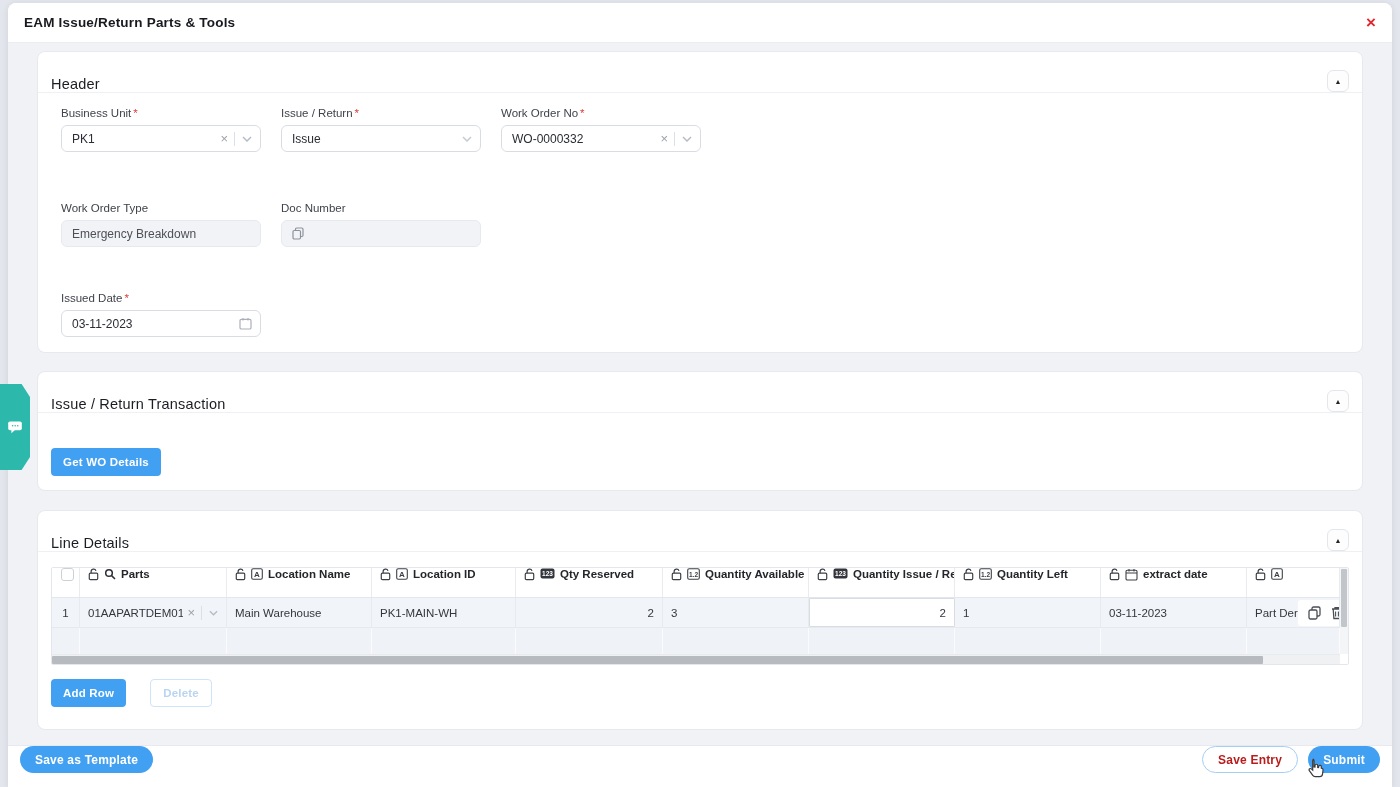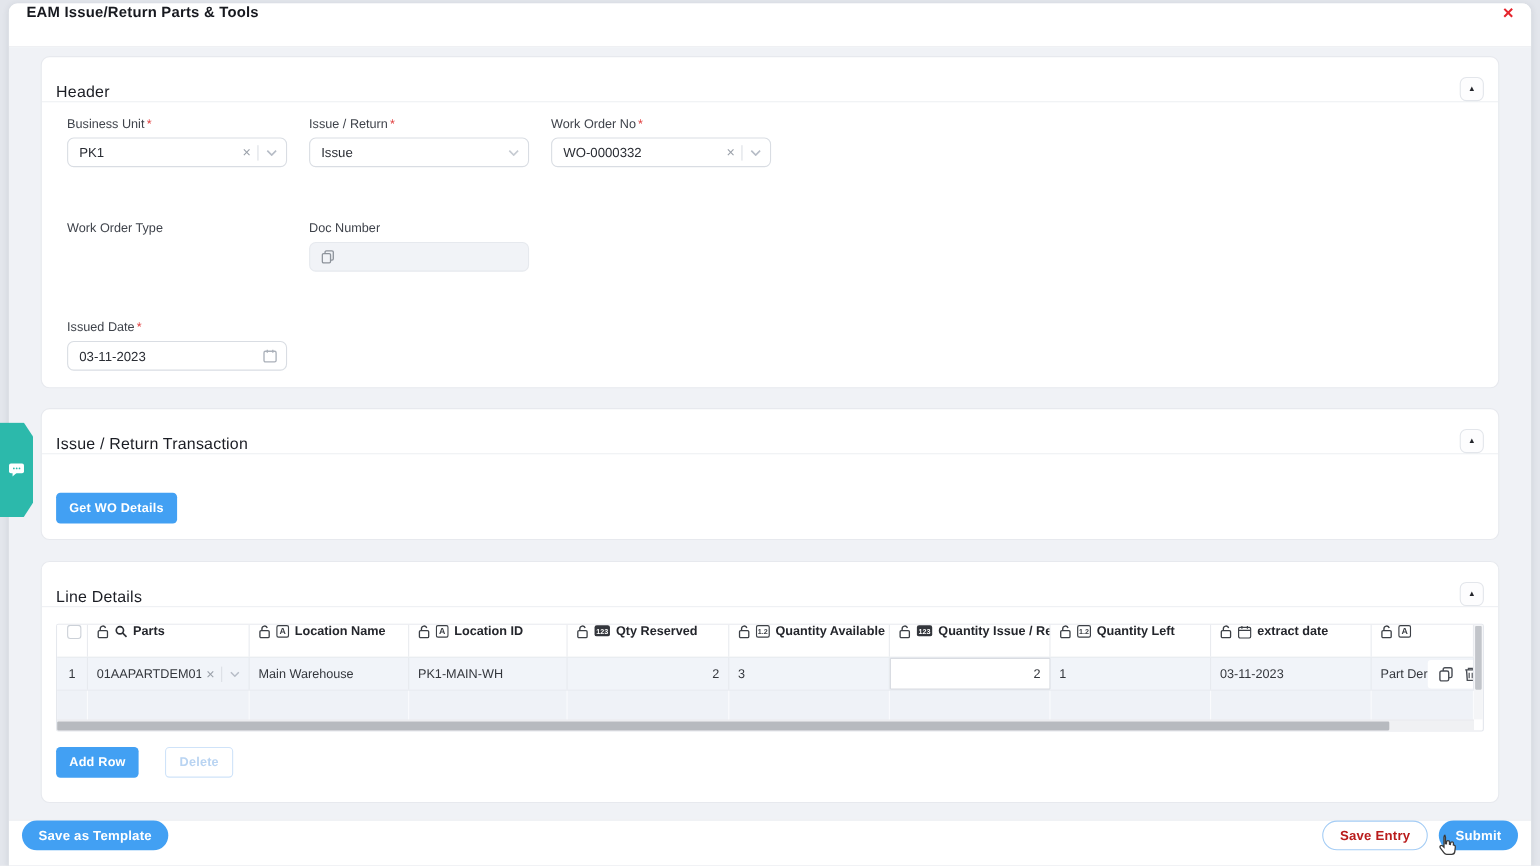--- a/index.html
+++ b/index.html
@@ -3,21 +3,21 @@
 <meta charset="utf-8">
 <style>
   *{margin:0;padding:0;box-sizing:border-box;font-family:"Liberation Sans","DejaVu Sans",sans-serif}
   html,body{width:1400px;height:787px;overflow:hidden}
   body{background:#e3e6ec;position:relative}
 
   .modal{position:absolute;left:8px;right:8px;top:3px;bottom:0;display:flex;flex-direction:column;
          border-radius:8px 8px 0 0;overflow:hidden;background:#f0f2f6;box-shadow:0 1px 6px rgba(40,50,70,.10)}
 
   
-  .titlebar{height:40px;background:#fff;border-bottom:1px solid #ebedf1;display:flex;align-items:flex-start;
+  .titlebar{height:40px;background:#fff;border-bottom:1px solid #ebedf1;display:flex;align-items:center;
             padding:0 16px;flex:0 0 auto}
   .titlebar .title{font-size:13.5px;font-weight:700;color:#17191f;letter-spacing:.2px}
   .close-btn{margin-left:auto;color:#e5252d;font-size:17px;font-weight:700;line-height:1;cursor:pointer}
 
   
   .content{flex:1 1 auto;padding:8px 29px 0 29px;overflow:hidden}
   .card{background:#fff;border:1px solid #e7e9ee;border-radius:8px;position:relative;overflow:hidden}
   .card-head{height:41px;display:flex;align-items:flex-end;padding:0 13px;border-bottom:1px solid #eef0f3}
   .card-title{font-size:14.5px;font-weight:500;color:#1b1d24;letter-spacing:.2px}
   .collapse-btn{margin-left:auto;width:22px;height:22px;border:1px solid #e3e6eb;border-radius:6px;background:#fdfdfe;
@@ -156,20 +156,23 @@
                   <path d="M1 1l4 4 4-4" fill="none" stroke="#b6bcc6" stroke-width="1.5"></path>
                 </svg>
               </span>
           </div>
         </div>
       </div>
 
       <div class="frow r2">
         <div class="fgroup">
           <div class="flabel">Work Order Type</div>
+          <div class="field disabled">
+            <span class="val">Emergency Breakdown</span>
+          </div>
         </div>
         <div class="fgroup">
           <div class="flabel">Doc Number</div>
           <div class="field disabled">
             <span class="copy-field-icon">
                 <svg width="12" height="13" viewBox="0 0 12 13">
                   <rect x="3.5" y="1" width="7.5" height="8.5" rx="1.2" fill="none" stroke="#8d939b" stroke-width="1.2"></rect>
                   <rect x="1" y="3.5" width="7.5" height="8.5" rx="1.2" fill="#f1f3f7" stroke="#8d939b" stroke-width="1.2"></rect>
                 </svg>
               </span>

